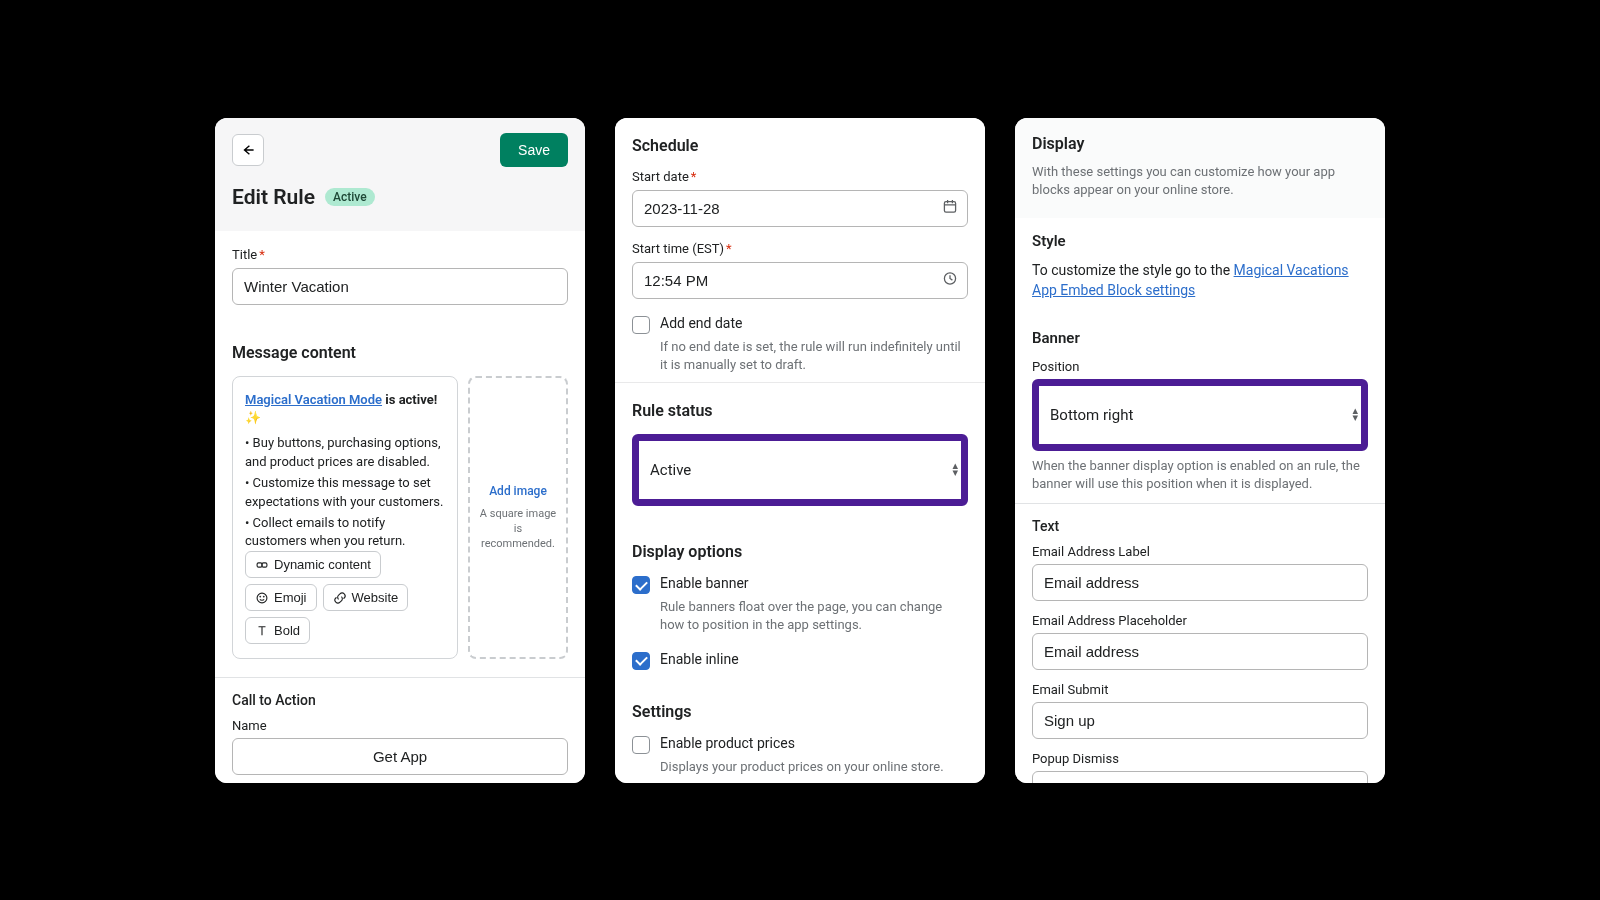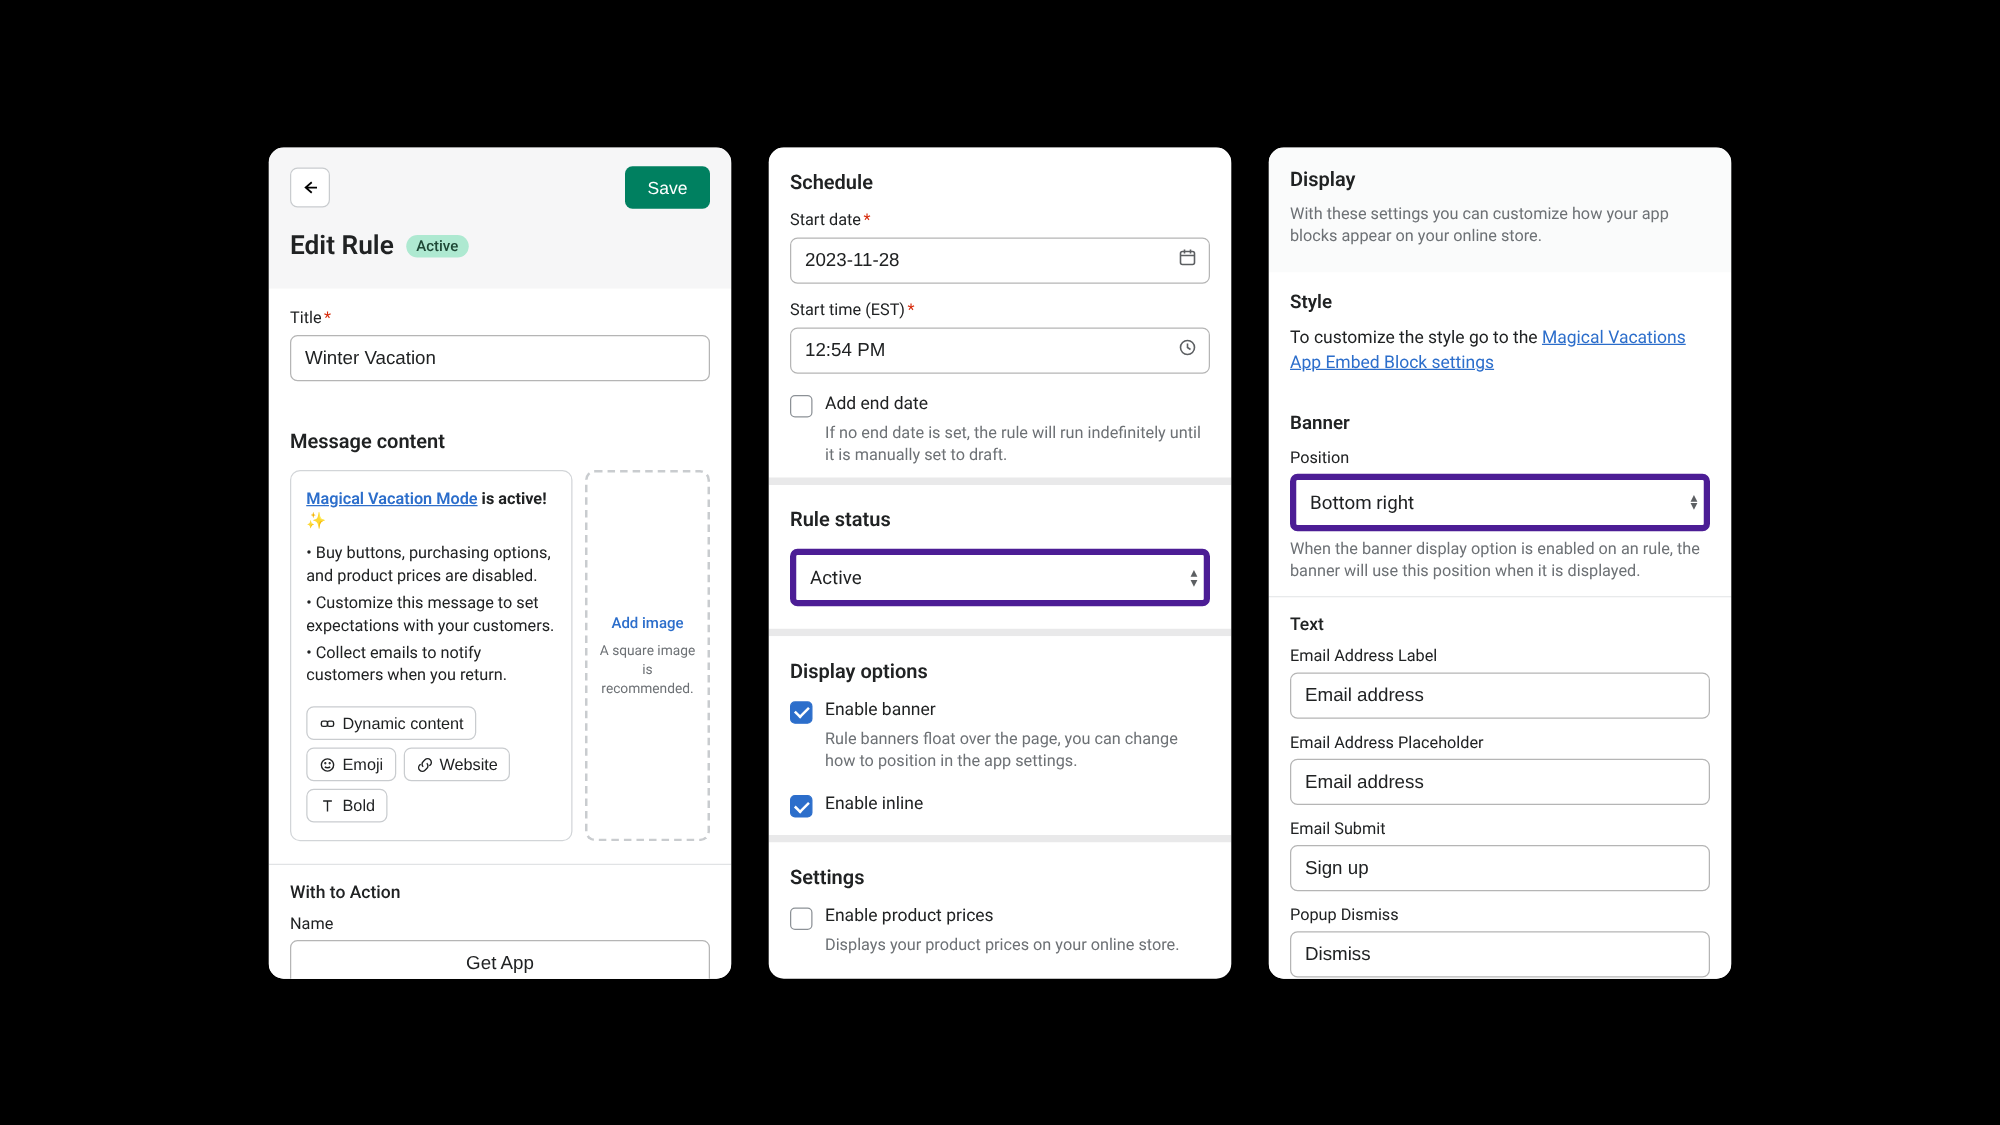--- a/index.html
+++ b/index.html
@@ -93,21 +93,21 @@
   font-size: 13px;
   line-height: 1.45;
   display: flex;
   flex-direction: column;
   background: #fff;
 }
 .msg-body { flex: 1; }
 .msg-link { color: #2c6ecb; font-weight: 600; text-decoration: underline; }
 .msg-bullets { margin-top: 6px; }
 .msg-bullets .b { margin-top: 2px; }
-.msg-tools { display: flex; flex-wrap: wrap; gap: 6px; margin-top: 14px; }
+.msg-tools { display: flex; flex-wrap: wrap; gap: 6px; }
 .tool-btn {
   border: 1px solid #c9cccf;
   background: #fff;
   border-radius: 6px;
   padding: 5px 9px;
   font-size: 13px;
   display: inline-flex;
   align-items: center;
   gap: 5px;
   cursor: pointer;
@@ -169,23 +169,23 @@
   transform: rotate(45deg);
   margin-top: -2px;
 }
 .cb-block { margin-bottom: 16px; }
 .cb-label { font-size: 14px; }
 .cb-desc { color: #6d7175; font-size: 13px; line-height: 1.4; margin-top: 4px; padding-left: 28px; }
 
 .select-wrap { position: relative; }
 .select {
   width: 100%;
-  border: 5px solid #4c1d95;
+  border: 7px solid #4c1d95;
   border-radius: 6px;
-  padding: 9px 11px;
+  padding: 20px 11px;
   font-size: 15px;
   background: #fff;
   appearance: none;
   cursor: pointer;
 }
 .select-caret {
   position: absolute; right: 10px; top: 50%;
   transform: translateY(-50%);
   color: #5c5f62;
   font-size: 11px;
@@ -280,21 +280,21 @@
       <div class="img-card">
         <span class="add-img">Add image</span>
         <span>A square image is recommended.</span>
       </div>
     </div>
   </div>
 
   <div class="divider-thin"></div>
 
   <div class="section" style="padding-top:14px;">
-    <div style="font-size:14px; font-weight:500; margin-bottom:10px;">With to Action</div>
+    <div style="font-size:14px; font-weight:500; margin-bottom:10px;">Call to Action</div>
     <div class="sublabel">Name</div>
     <input class="text-input" style="margin-bottom: 12px; text-align: center;" value="Get App">
     
     
   </div>
   <div class="card-sep" style="margin-top:auto;"></div>
 </div>
 
 <div class="panel">
   <div class="section" style="padding-bottom:8px;">

